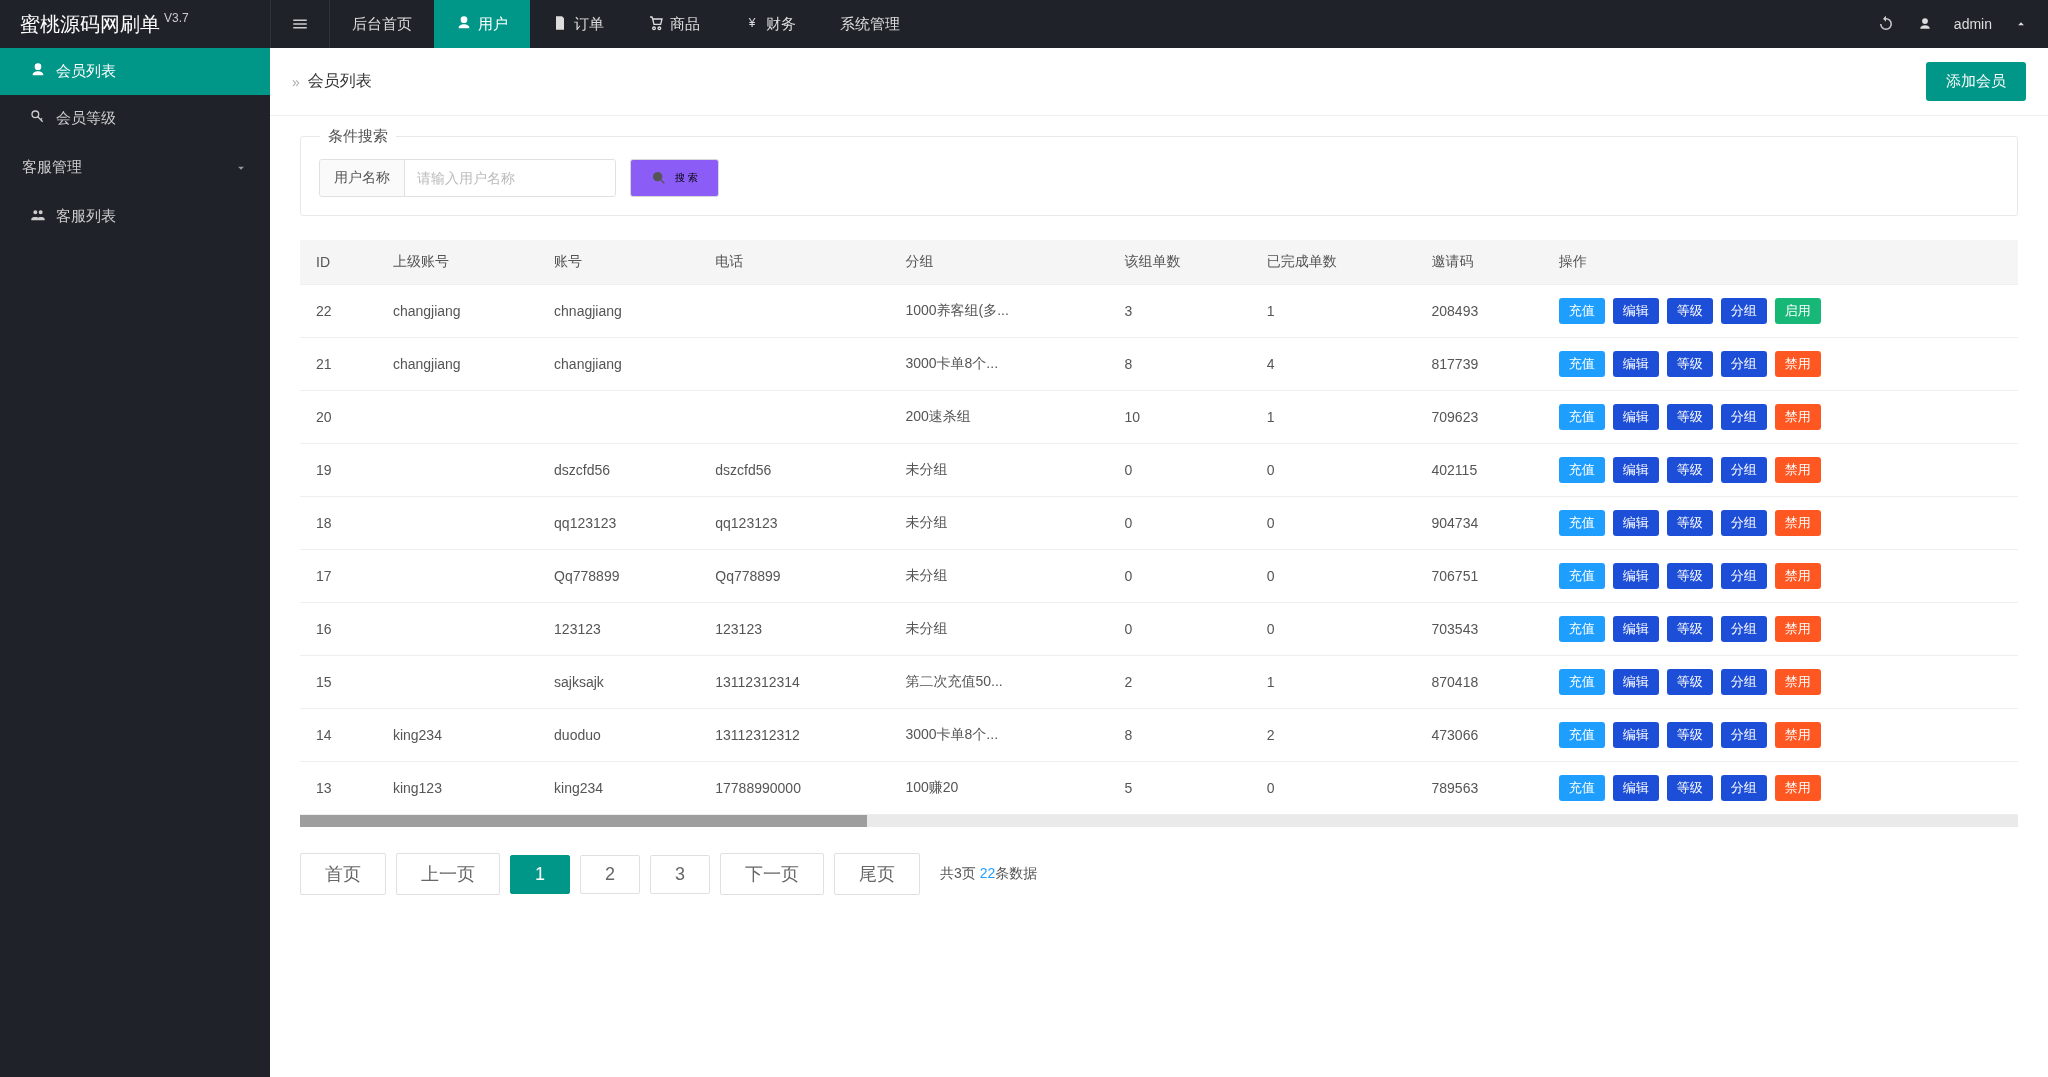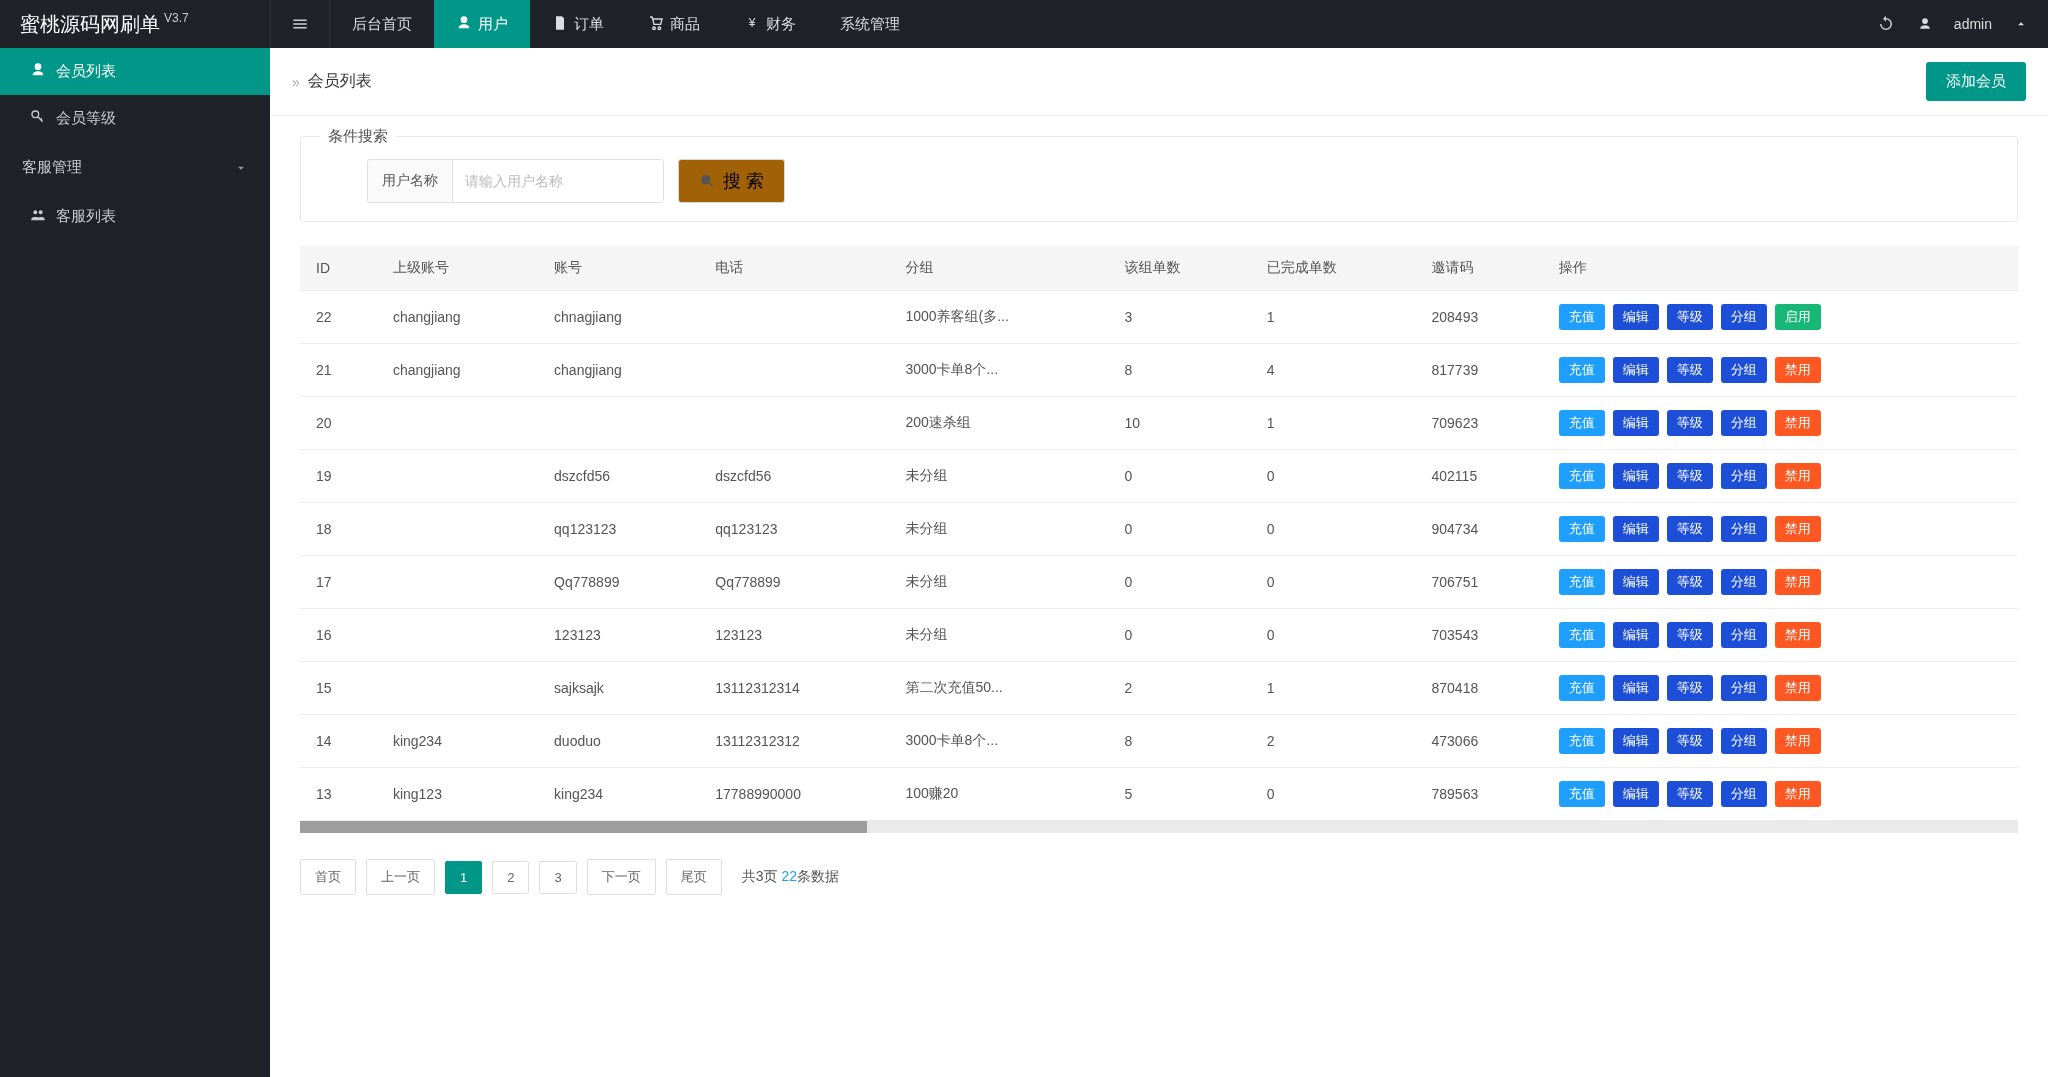--- a/index.html
+++ b/index.html
@@ -35,26 +35,26 @@
 .main { flex: 1; display: flex; flex-direction: column; background: #fff; overflow: hidden; }
 .crumb-bar { display: flex; align-items: center; justify-content: space-between; padding: 14px 22px; border-bottom: 1px solid #eee; flex-shrink: 0; }
 .crumb { display: flex; align-items: center; gap: 8px; font-size: 16px; }
 .crumb .chev { color: #aaa; font-size: 14px; }
 .btn-add { background: #009688; color: #fff; border: none; padding: 10px 20px; border-radius: 3px; cursor: pointer; font-size: 15px; }
 .content { flex: 1; overflow: auto; padding: 20px 30px; }
 
 
 .fieldset { border: 1px solid #e8e8e8; border-radius: 3px; padding: 22px 18px 18px; position: relative; margin-bottom: 24px; }
 .legend { position: absolute; top: -10px; left: 19px; background: #fff; padding: 0 8px; font-size: 15px; color: #555; }
-.search-row { display: flex; align-items: stretch; gap: 14px; margin-left: 48px; }
+.search-row { display: flex; align-items: stretch; gap: 14px; }
 .input-group { display: flex; border: 1px solid #e0e0e0; border-radius: 3px; overflow: hidden; }
 .input-addon { background: #fafafa; padding: 9px 14px; border-right: 1px solid #e0e0e0; font-size: 14px; color: #555; display: flex; align-items: center; }
 .text-input { border: none; padding: 9px 12px; font-size: 14px; outline: none; width: 210px; }
 .text-input::placeholder { color: #bbb; }
-.btn-search { border: 1px solid #d8d8d8; background: #a16207; padding: 9px 20px; border-radius: 3px; cursor: pointer; display: flex; align-items: center; gap: 8px; font-size: 18px; }
+.btn-search { border: 1px solid #d8d8d8; background: #8b5cf6; padding: 9px 20px; border-radius: 3px; cursor: pointer; display: flex; align-items: center; gap: 8px; font-size: 10px; }
 .btn-search svg { width: 16px; height: 16px; fill: #555; stroke: #555; }
 
 
 .table-wrap { overflow-x: auto; }
 .tbl { width: 100%; border-collapse: collapse; min-width: 1620px; }
 .tbl th, .tbl td { text-align: left; padding: 13px 16px; border-bottom: 1px solid #eee; white-space: nowrap; font-size: 14px; }
 .tbl thead th { background: #f5f5f5; font-weight: normal; color: #555; }
 .tbl td { color: #555; }
 .action-cell { display: flex; gap: 8px; }
 .tag { display: inline-block; padding: 4px 10px; border-radius: 3px; color: #fff; font-size: 13px; cursor: pointer; }
@@ -62,21 +62,21 @@
 .tag.teal { background: #1d4ed8; }
 .tag.green { background: #16b777; }
 .tag.red { background: #ff5722; }
 
 
 .hscroll { height: 12px; background: #eaeaea; position: relative; margin-top: 0; }
 .hscroll-thumb { position: absolute; left: 0; top: 0; height: 100%; width: 33%; background: #9e9e9e; }
 
 
 .pager { display: flex; align-items: center; gap: 10px; margin-top: 26px; }
-.page-btn { border: 1px solid #e0e0e0; background: #fff; padding: 8px 14px; cursor: pointer; color: #666; font-size: 13px; border-radius: 2px; }
+.page-btn { border: 1px solid #e0e0e0; background: #fff; padding: 8px 24px; cursor: pointer; color: #666; font-size: 18px; border-radius: 2px; }
 .page-btn.active { background: #009688; color: #fff; border-color: #009688; }
 .page-info { margin-left: 10px; color: #555; font-size: 14px; }
 .page-info .hl { color: #1e9fff; }
 .page-info b { font-weight: normal; }
 </style>
 </head>
 <body>
 
 <div class="app">
 

